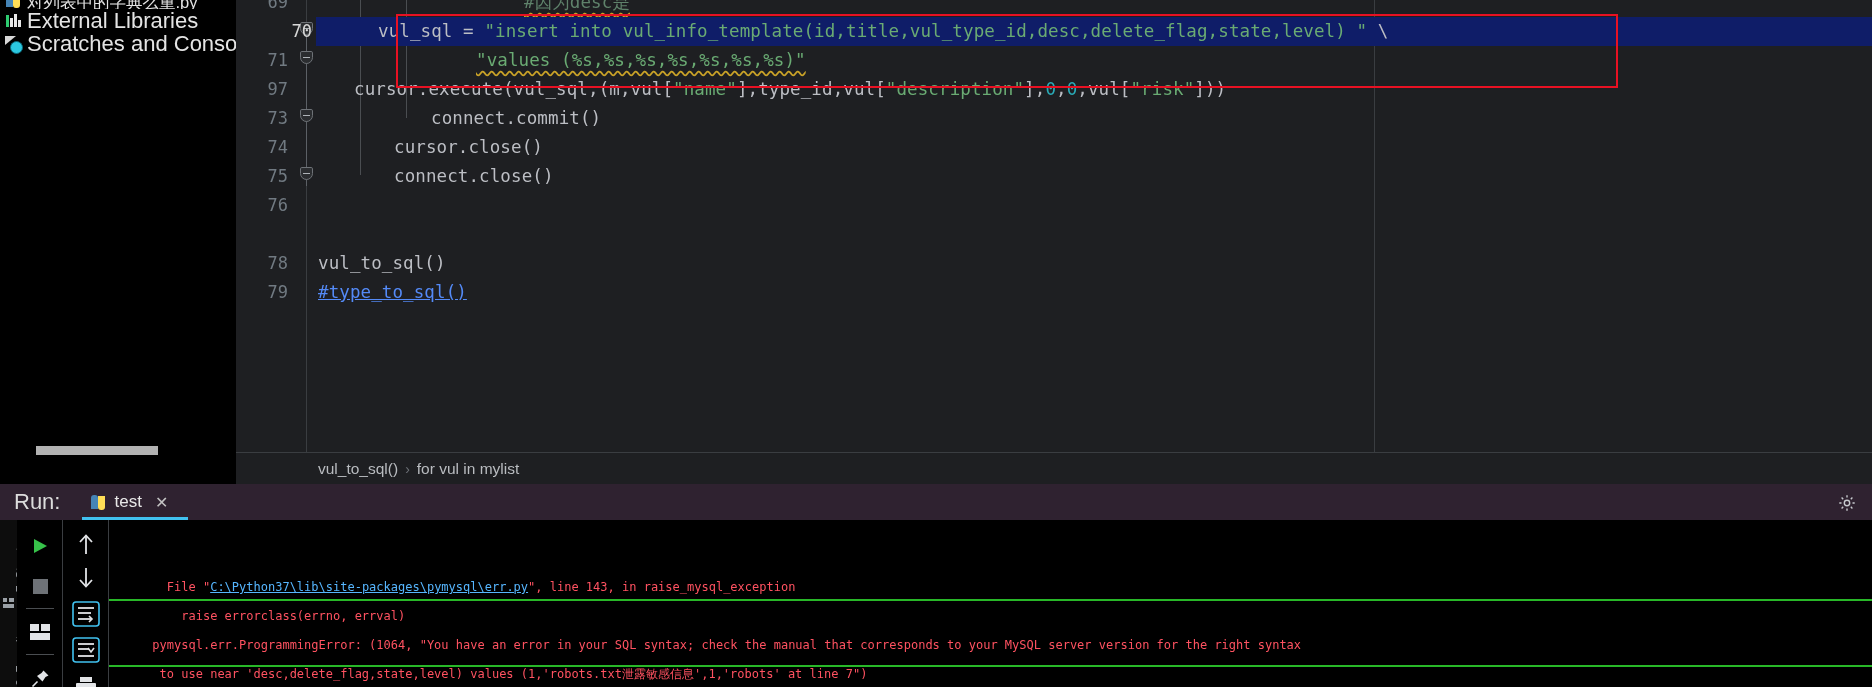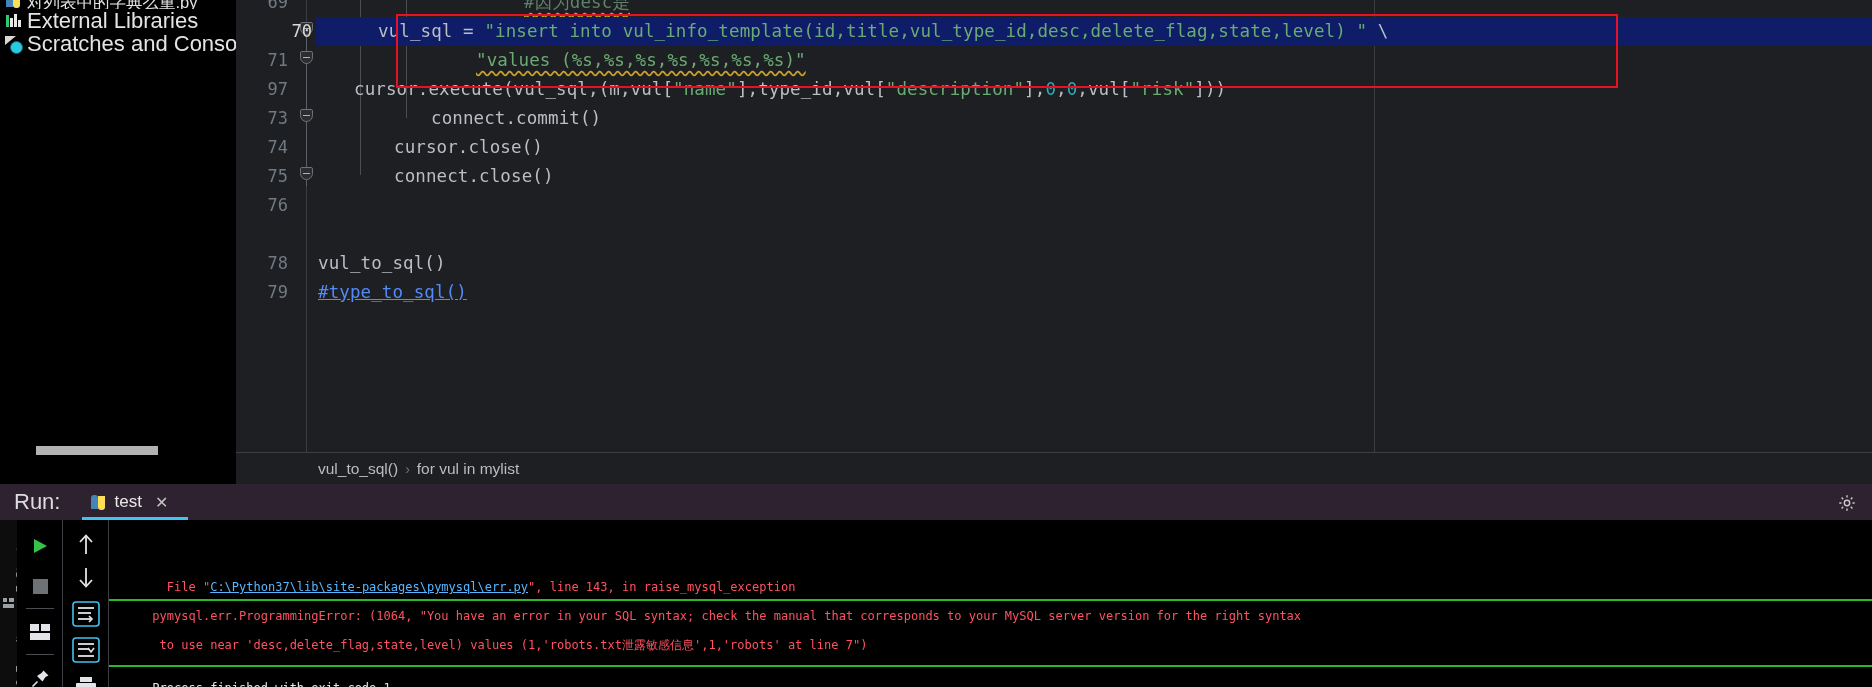--- a/index.html
+++ b/index.html
@@ -394,20 +394,23 @@
         <rect x="5" y="15" width="12" height="4" fill="#e2e4e7"></rect>
       </svg>
     </div>
   </div>
 
   <div class="console">
     <div class="cline" style="height:29px;">
       <span class="c-red">  File </span><span class="c-red">"</span><span class="c-link">C:\Python37\lib\site-packages\pymysql\err.py</span><span class="c-red">", line 143, in raise_mysql_exception</span>
     </div>
     <div class="cline" style="height:29px;">
+      <span class="c-red">    raise errorclass(errno, errval)</span>
+    </div>
+    <div class="cline" style="height:29px;">
       <span class="c-red">pymysql.err.ProgrammingError: (1064, "You have an error in your SQL syntax; check the manual that corresponds to your MySQL server version for the right syntax</span>
     </div>
     <div class="cline" style="height:29px;">
       <span class="c-red"> to use near 'desc,delete_flag,state,level) values (1,'robots.txt泄露敏感信息',1,'robots' at line 7")</span>
     </div>
     <div class="cline" style="height:14px;"></div>
     <div class="cline" style="height:29px;">
       <span class="c-white">Process finished with exit code 1</span>
     </div>
 

